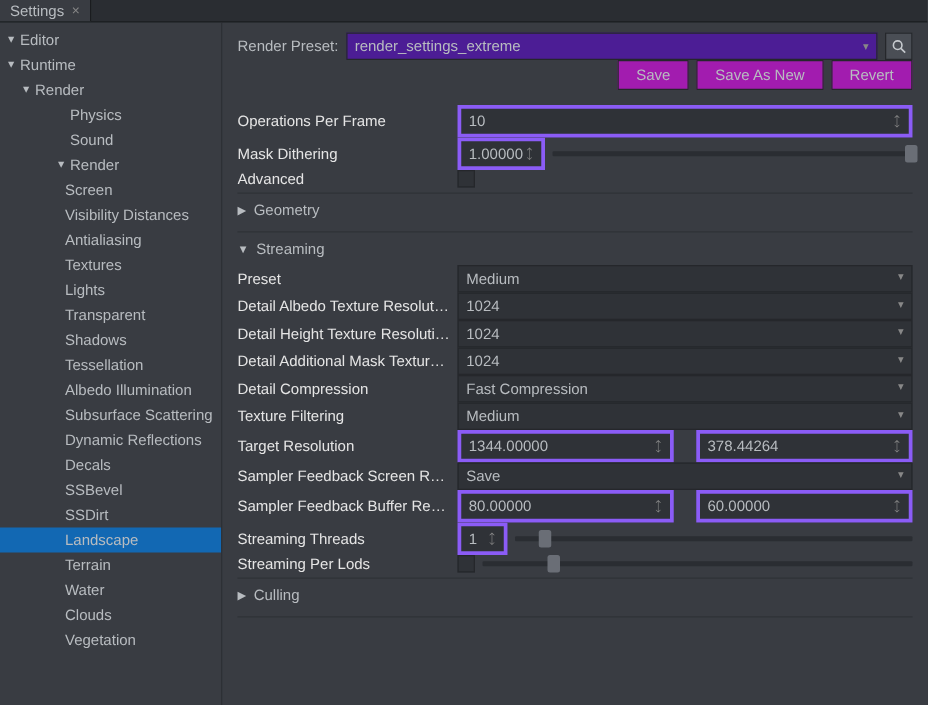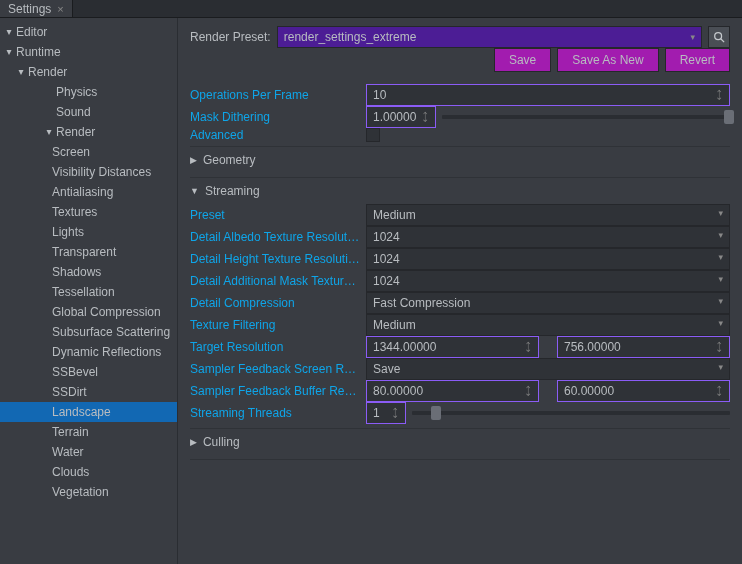--- a/index.html
+++ b/index.html
@@ -8,26 +8,26 @@
 .tab{background:#393c42;padding:3px 8px;display:flex;align-items:center;gap:6px;border-right:1px solid #1a1c1f}
 .tab-close{color:#888;font-size:11px;cursor:pointer}
 .main{display:flex;flex:1;overflow:hidden}
 .sidebar{width:178px;background:#393c42;overflow-y:auto;border-right:1px solid #2a2d32;padding-top:4px}
 .tree-item{padding:2px 0 2px 4px;cursor:pointer;white-space:nowrap;display:flex;align-items:center;line-height:16px}
 .tree-item.selected{background:#1268b3;color:#fff}
 .tw{display:inline-block;width:10px;text-align:center;color:#b8bcc0;font-size:10px;margin-right:2px}
 .d0{padding-left:4px}.d1{padding-left:16px}.d2{padding-left:44px}.d3{padding-left:40px}
 .content{flex:1;background:#393c42;overflow-y:auto;padding:8px 12px}
 .row{display:flex;align-items:center;margin-bottom:0;gap:6px}
-.label{width:170px;color:#0ea5e9;white-space:nowrap;overflow:hidden;text-overflow:ellipsis}
+.label{width:170px;color:#e5e5e5;white-space:nowrap;overflow:hidden;text-overflow:ellipsis}
 .preset-select{flex:1;background:#4c1d95;border:1px solid #25272b;padding:3px 6px;display:flex;justify-content:space-between;align-items:center;cursor:pointer}
 .search-btn{width:22px;height:22px;background:#4a4e55;border:1px solid #25272b;display:flex;align-items:center;justify-content:center;cursor:pointer}
 .btn-row{display:flex;justify-content:flex-end;gap:6px;margin-bottom:12px}
 .btn{background:#a21caf;border:1px solid #25272b;padding:4px 14px;cursor:pointer}
-.input-box{background:#2f3237;border:1px solid #8b5cf6;padding:3px 6px;display:flex;justify-content:space-between;align-items:center;flex:1}
+.input-box{background:#2f3237;border:3px solid #8b5cf6;padding:3px 6px;display:flex;justify-content:space-between;align-items:center;flex:1}
 .reset-icon{color:#888;font-size:10px;transform:rotate(45deg);display:inline-block}
 .slider-track{flex:1;height:4px;background:#2a2d32;position:relative;border-radius:1px}
 .slider-thumb{position:absolute;width:10px;height:14px;background:#6a6e76;top:-5px;border-radius:2px;cursor:pointer}
 .checkbox{width:14px;height:14px;background:#2f3237;border:1px solid #25272b;cursor:pointer}
 .section-header{display:flex;align-items:center;gap:6px;padding:6px 0;cursor:pointer;font-weight:500;color:#c5c9cd;border-top:1px solid #2f3237;margin-top:4px}
 .section-header:first-of-type{border-top:none}
 .tri{font-size:9px;color:#b8bcc0}
 .dd{background:#2f3237;border:1px solid #25272b;padding:3px 6px;display:flex;justify-content:space-between;flex:1;cursor:pointer}
 .dd-arrow{font-size:9px;color:#888}
 .dual{display:flex;gap:18px;flex:1}
@@ -102,29 +102,33 @@
       <div class="tree-item d3">
         <span class="tw"></span>
         <span>Shadows</span>
       </div>
       <div class="tree-item d3">
         <span class="tw"></span>
         <span>Tessellation</span>
       </div>
       <div class="tree-item d3">
         <span class="tw"></span>
-        <span>Global Compression</span>
+        <span>Albedo Illumination</span>
       </div>
       <div class="tree-item d3">
         <span class="tw"></span>
         <span>Subsurface Scattering</span>
       </div>
       <div class="tree-item d3">
         <span class="tw"></span>
         <span>Dynamic Reflections</span>
+      </div>
+      <div class="tree-item d3">
+        <span class="tw"></span>
+        <span>Decals</span>
       </div>
       <div class="tree-item d3">
         <span class="tw"></span>
         <span>SSBevel</span>
       </div>
       <div class="tree-item d3">
         <span class="tw"></span>
         <span>SSDirt</span>
       </div>
       <div class="tree-item d3 selected">
@@ -251,21 +255,21 @@
           <span class="label">Target Resolution</span>
           <div class="dual">
             <div class="half">
               <div class="input-box">
                 <span>1344.00000</span>
                 <span class="reset-icon">⤡</span>
               </div>
             </div>
             <div class="half">
               <div class="input-box">
-                <span>756.00000</span>
+                <span>378.44264</span>
                 <span class="reset-icon">⤡</span>
               </div>
             </div>
           </div>
         </div>
         <div class="row">
           <span class="label">Sampler Feedback Screen Reso...</span>
           <div class="dd">
             <span>Save</span>
             <span class="dd-arrow">▾</span>
@@ -291,20 +295,27 @@
         <div class="row">
           <span class="label">Streaming Threads</span>
           <div class="input-box" style="flex:0 0 40px">
             <span>1</span>
             <span class="reset-icon">⤡</span>
           </div>
           <div class="slider-track">
             <div class="slider-thumb" style="left:6%"></div>
           </div>
         </div>
+        <div class="row">
+          <span class="label">Streaming Per Lods</span>
+          <div class="checkbox"></div>
+          <div class="slider-track">
+            <div class="slider-thumb" style="left:15%"></div>
+          </div>
+        </div>
       </div>
 
     <div class="section-header">
       <span class="tri">▶</span>
       <span>Culling</span>
     </div>
 
     <div class="section-header">
       
       

